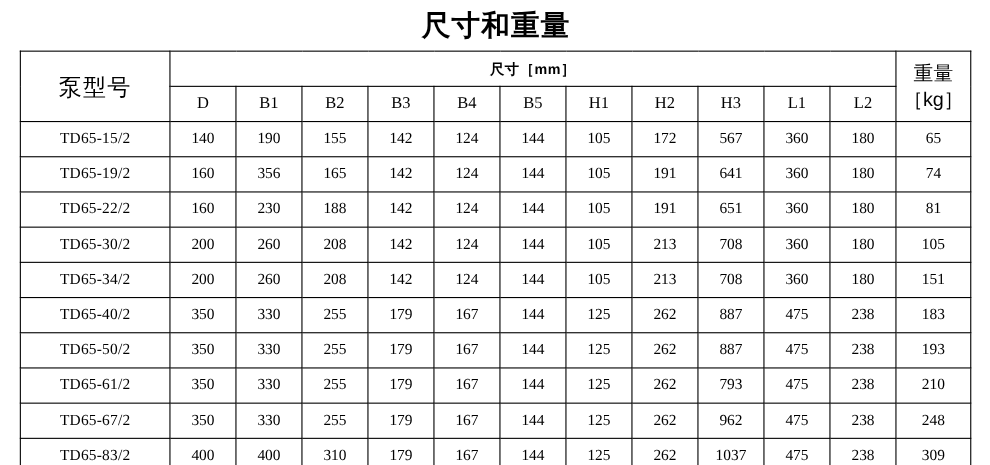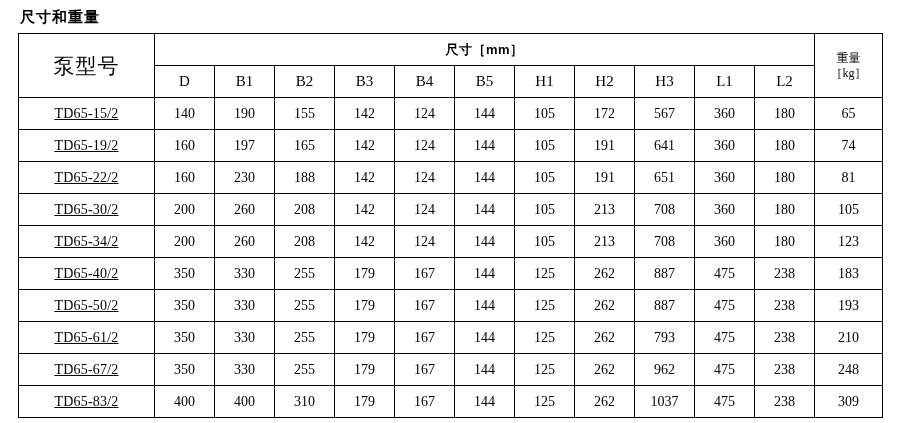--- a/index.html
+++ b/index.html
@@ -18,24 +18,25 @@
   .page {
     position: relative;
     width: 900px;
     height: 423px;
     box-sizing: border-box;
     padding: 0 18px;
   }
   .page-title {
     font-family: "Liberation Sans", sans-serif;
     font-weight: bold;
-    font-size: 15px;
+    font-size: 26px;
     letter-spacing: 1px;
     margin: 8px 0 7px 2px;
     line-height: 1.2;
+    text-align: center;
   }
   table.spec {
     border-collapse: collapse;
     width: 864px;
     table-layout: fixed;
     font-size: 14px;
   }
   table.spec th, table.spec td {
     border: 1px solid #000000;
     text-align: center;
@@ -50,31 +51,30 @@
     font-size: 21px;
     letter-spacing: 1px;
   }
   table.spec th.group-head {
     font-family: "Liberation Sans", sans-serif;
     font-size: 13px;
     letter-spacing: 0.5px;
     font-weight: bold;
   }
   table.spec th.weight-head {
-    font-family: Liberation Serif, serif;
-    font-size: 12px;
+    font-family: Liberation Sans, sans-serif;
+    font-size: 18px;
     line-height: 1.25;
   }
   table.spec th.sub-head {
     font-size: 15px;
   }
   table.spec td.model-cell {
     font-size: 14px;
     letter-spacing: 0.2px;
-    text-decoration: underline;
   }
   table.spec td.val {
     font-size: 14px;
   }
   .col-model { width: 136px; }
   .col-dim { width: 60px; }
   .col-weight { width: 68px; }
   .stack { display: block; }
 </style>
 </head>
@@ -135,21 +135,21 @@
         <td class="val">105</td>
         <td class="val">172</td>
         <td class="val">567</td>
         <td class="val">360</td>
         <td class="val">180</td>
         <td class="val">65</td>
       </tr>
       <tr>
         <td class="model-cell">TD65-19/2</td>
         <td class="val">160</td>
-        <td class="val">197</td>
+        <td class="val">356</td>
         <td class="val">165</td>
         <td class="val">142</td>
         <td class="val">124</td>
         <td class="val">144</td>
         <td class="val">105</td>
         <td class="val">191</td>
         <td class="val">641</td>
         <td class="val">360</td>
         <td class="val">180</td>
         <td class="val">74</td>
@@ -190,21 +190,21 @@
         <td class="val">260</td>
         <td class="val">208</td>
         <td class="val">142</td>
         <td class="val">124</td>
         <td class="val">144</td>
         <td class="val">105</td>
         <td class="val">213</td>
         <td class="val">708</td>
         <td class="val">360</td>
         <td class="val">180</td>
-        <td class="val">123</td>
+        <td class="val">151</td>
       </tr>
       <tr>
         <td class="model-cell">TD65-40/2</td>
         <td class="val">350</td>
         <td class="val">330</td>
         <td class="val">255</td>
         <td class="val">179</td>
         <td class="val">167</td>
         <td class="val">144</td>
         <td class="val">125</td>

